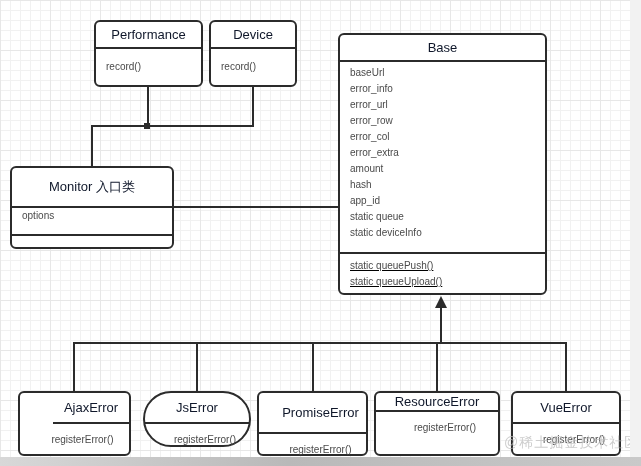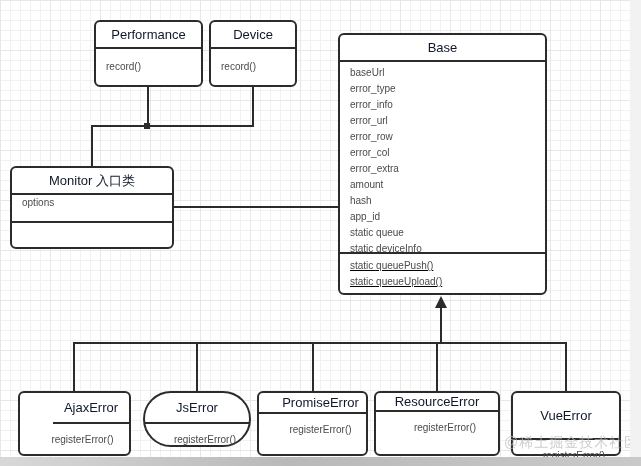--- a/index.html
+++ b/index.html
@@ -96,40 +96,39 @@
     <div class="title" style="height:27px;">Device</div>
     <div class="section" style="padding-top:10px;">
       <div class="row">record()</div>
     </div>
   </div>
 
   <div class="uml" style="left:338px;top:33px;width:209px;height:262px;">
     <div class="title" style="height:27px;">Base</div>
     <div class="section divider" style="height:192px;padding-top:3px;">
       <div class="row">baseUrl</div>
-      <div class="row">error_type</div>
       <div class="row">error_info</div>
       <div class="row">error_url</div>
       <div class="row">error_row</div>
       <div class="row">error_col</div>
       <div class="row">error_extra</div>
       <div class="row">amount</div>
       <div class="row">hash</div>
       <div class="row">app_id</div>
       <div class="row">static queue</div>
       <div class="row">static deviceInfo</div>
     </div>
     <div class="section" style="padding-top:4px;text-decoration:underline;">
       <div class="row">static queuePush()</div>
       <div class="row">static queueUpload()</div>
     </div>
   </div>
 
   <div class="uml" style="left:10px;top:166px;width:164px;height:83px;">
-    <div class="title" style="height:27px;">Monitor 入口类</div>
+    <div class="title" style="height:40px;">Monitor 入口类</div>
     <div class="section divider" style="height:28px;">
       <div class="row">options</div>
     </div>
     <div class="section" style="height:22px;"></div>
   </div>
 
   <div class="uml centered" style="left:18px;top:391px;width:113px;height:65px;">
     <div class="title" style="height:31px;margin-left:33px;">AjaxError</div>
     <div class="section" style="padding-top:8px;">
       <div class="row">registerError()</div>
@@ -137,35 +136,35 @@
   </div>
 
   <div class="uml centered" style="left:143px;top:391px;width:108px;height:56px;border-radius:29px;">
     <div class="title" style="height:31px;">JsError</div>
     <div class="section" style="padding-top:8px;">
       <div class="row">registerError()</div>
     </div>
   </div>
 
   <div class="uml centered" style="left:257px;top:391px;width:111px;height:65px;">
-    <div class="title" style="height:21px;padding-left:16px;">PromiseError</div>
+    <div class="title" style="height:41px;padding-left:16px;">PromiseError</div>
     <div class="section" style="padding-top:8px;">
       <div class="row">registerError()</div>
     </div>
   </div>
 
   <div class="uml centered" style="left:374px;top:391px;width:126px;height:65px;">
     <div class="title" style="height:19px;">ResourceError</div>
     <div class="section" style="padding-top:8px;">
       <div class="row">registerError()</div>
     </div>
   </div>
 
   <div class="uml centered" style="left:511px;top:391px;width:110px;height:65px;">
-    <div class="title" style="height:47px;">VueError</div>
+    <div class="title" style="height:31px;">VueError</div>
     <div class="section" style="padding-top:8px;">
       <div class="row">registerError()</div>
     </div>
   </div>
 
   <div class="watermark" style="left:504px;top:434px;">@稀土掘金技术社区</div>
   <div class="right-strip"></div>
   <div class="bottom-bar"></div>
 
 </div>

